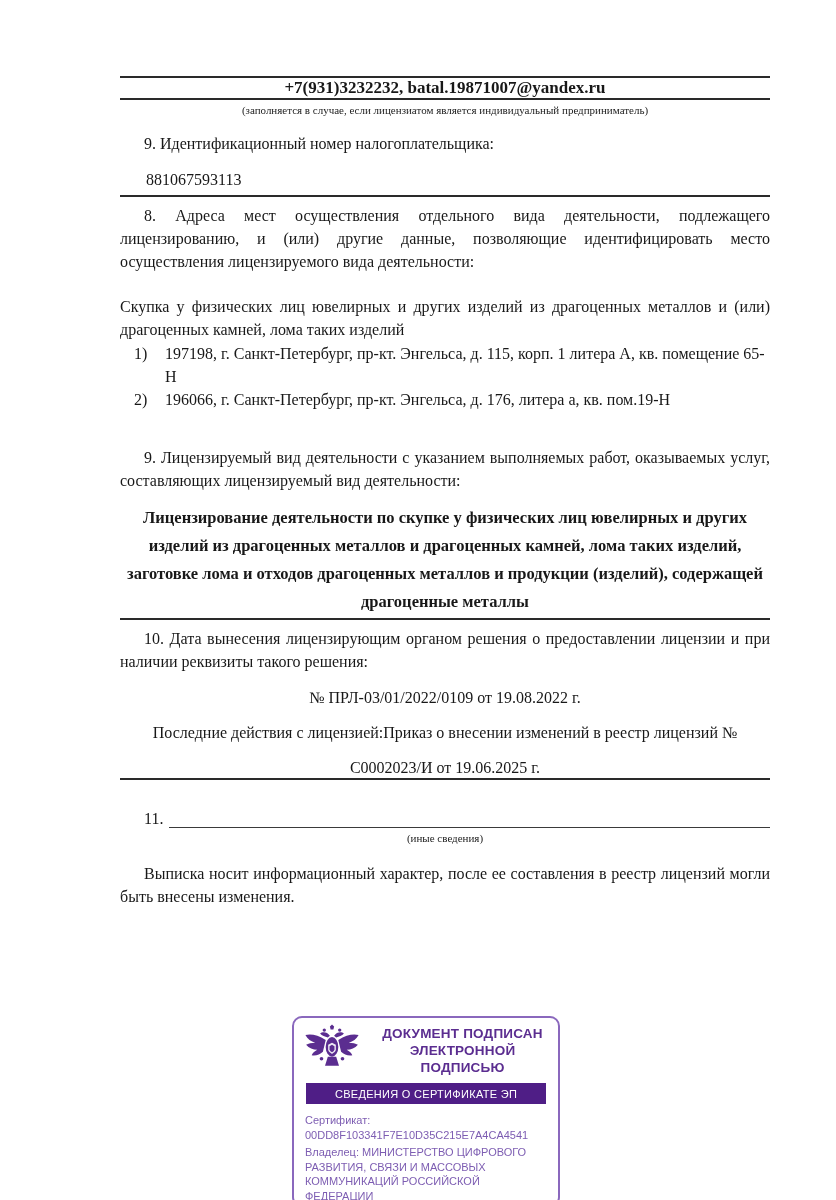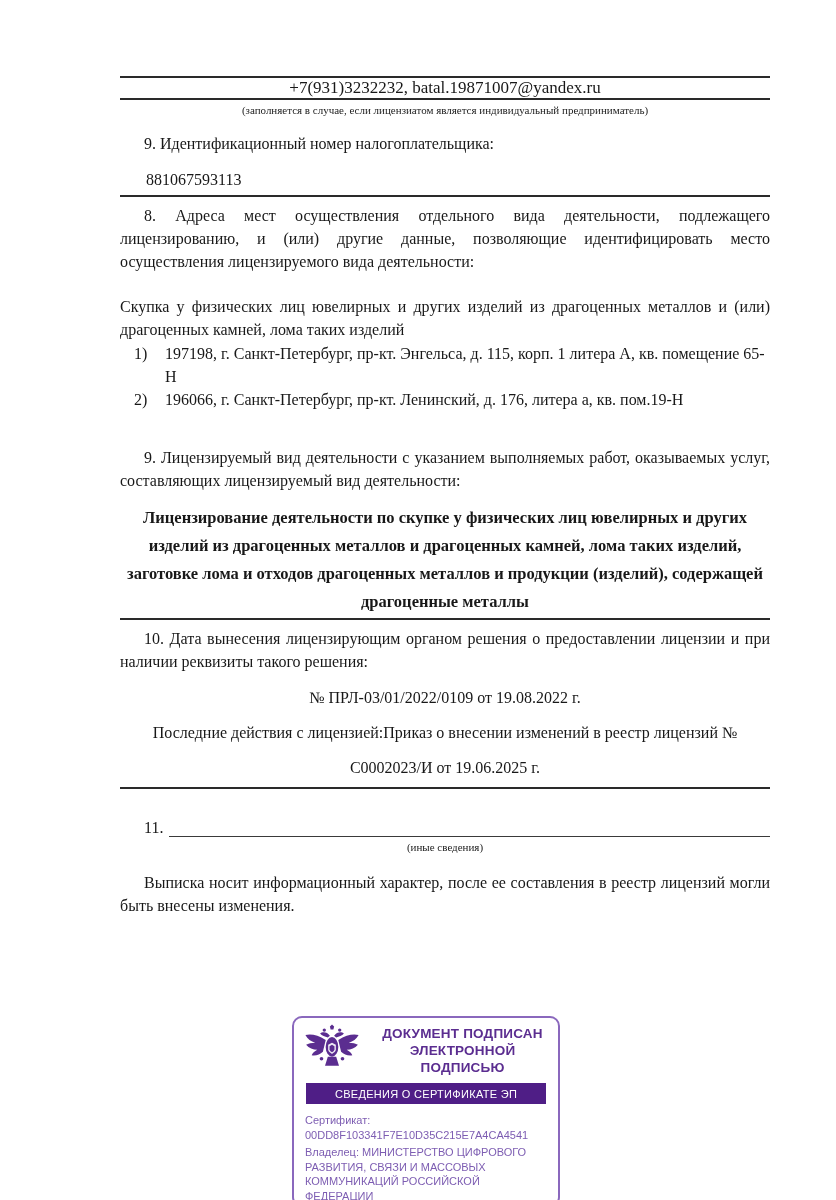--- a/index.html
+++ b/index.html
@@ -14,41 +14,41 @@
     position:relative;
     width:836px;height:1200px;
     background:#fff;
     font-family:"Liberation Serif", serif;
     color:#181818;
     overflow:hidden;
   }
   .content{position:absolute;left:120px;top:0;width:650px;}
   .rule{border-top:2px solid #2a2a2a;height:0;}
   .rule-top{margin-top:76px;}
-  .contact{ text-align:center;font-size:17px;line-height:19px;padding:0 0 1px; }
+  .contact{ text-align:center;font-size:17px;line-height:19px;padding:0 0 1px;font-weight:bold; }
   .small-note{ text-align:center;font-size:11px;line-height:13px;padding-top:4px;color:#222; }
   .para{ font-size:16px;line-height:23px;text-align:justify;text-indent:24px;margin:0; }
   .p7{margin-top:15px;text-align:left;}
   .inn{ font-size:16px;line-height:20px;padding:15px 0 5px 26px; }
   .p8{margin-top:7px;}
   .scope{margin-top:22px;text-indent:0;}
   .addr-list{margin-top:1px;}
   .addr-row{display:flex;font-size:16px;line-height:23px;}
   .addr-num{width:45px;padding-left:14px;flex:0 0 45px;}
   .addr-text{flex:1;}
   .p9{margin-top:35px;}
   .licensed{
     margin-top:12px;
     font-size:16.5px;font-weight:bold;
     text-align:center;line-height:28px;
     padding-bottom:2px;
   }
   .p10{margin-top:7px;}
   .cline{text-align:center;font-size:16px;line-height:20px;margin-top:15px;}
-  .cline.last{padding-bottom:9px;}
+  .cline.last{}
   .row11{display:flex;align-items:flex-end;margin-top:30px;font-size:16px;}
   .row11 .lbl{flex:0 0 auto;padding-left:24px;}
   .row11 .fill{flex:1 1 auto;border-bottom:1.6px solid #3a3a3a;height:17px;margin-left:6px;}
   .disclaimer{margin-top:17px;}
 
   
   .stamp{
     position:absolute;left:292px;top:1016px;width:268px;
     font-family:"Liberation Sans", sans-serif;
   }
@@ -95,21 +95,21 @@
 
     <p class="para scope">Скупка у физических лиц ювелирных и других изделий из драгоценных металлов и (или) драгоценных камней, лома таких изделий</p>
 
     <div class="addr-list">
       <div class="addr-row">
         <span class="addr-num">1)</span>
         <span class="addr-text">197198, г. Санкт-Петербург, пр-кт. Энгельса, д. 115, корп. 1 литера А, кв. помещение 65-Н</span>
       </div>
       <div class="addr-row">
         <span class="addr-num">2)</span>
-        <span class="addr-text">196066, г. Санкт-Петербург, пр-кт. Ленинский, д. 176, литера а, кв. пом.19-Н</span>
+        <span class="addr-text">196066, г. Санкт-Петербург, пр-кт. Энгельса, д. 176, литера а, кв. пом.19-Н</span>
       </div>
     </div>
 
     <p class="para p9">9. Лицензируемый вид деятельности с указанием выполняемых работ, оказываемых услуг, составляющих лицензируемый вид деятельности:</p>
 
     <div class="licensed">Лицензирование деятельности по скупке у физических лиц ювелирных и других изделий из драгоценных металлов и драгоценных камней, лома таких изделий, заготовке лома и отходов драгоценных металлов и продукции (изделий), содержащей драгоценные металлы</div>
     <div class="rule"></div>
 
     <p class="para p10">10. Дата вынесения лицензирующим органом решения о предоставлении лицензии и при наличии реквизиты такого решения:</p>
 

